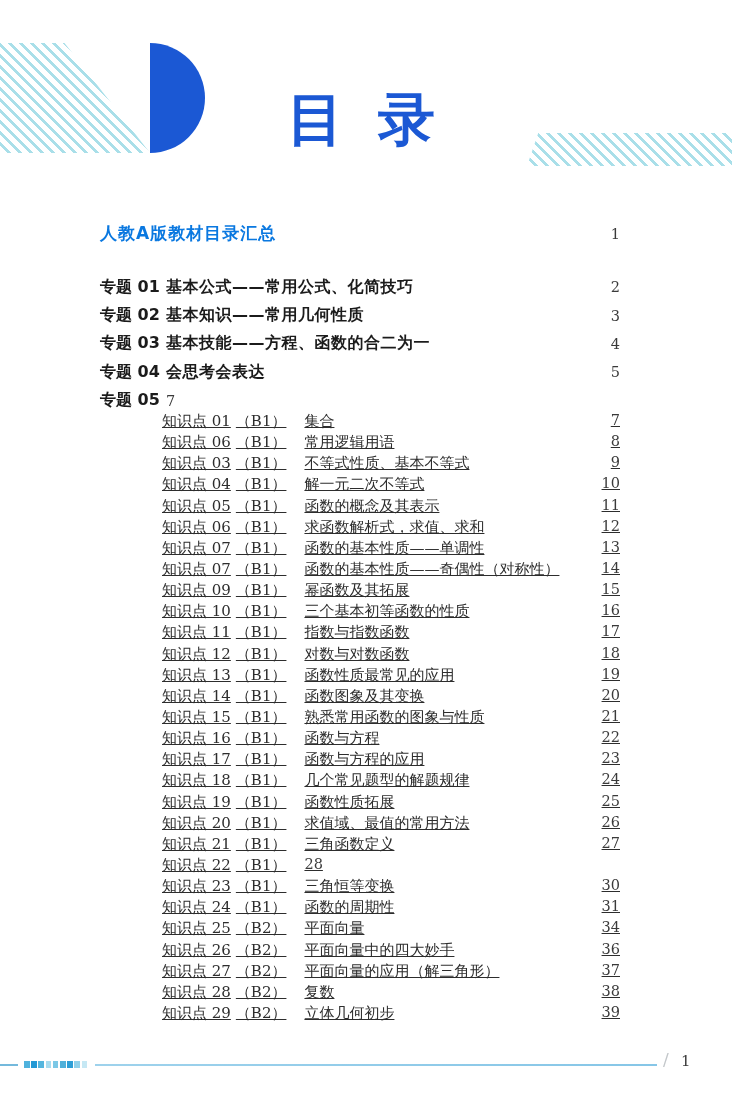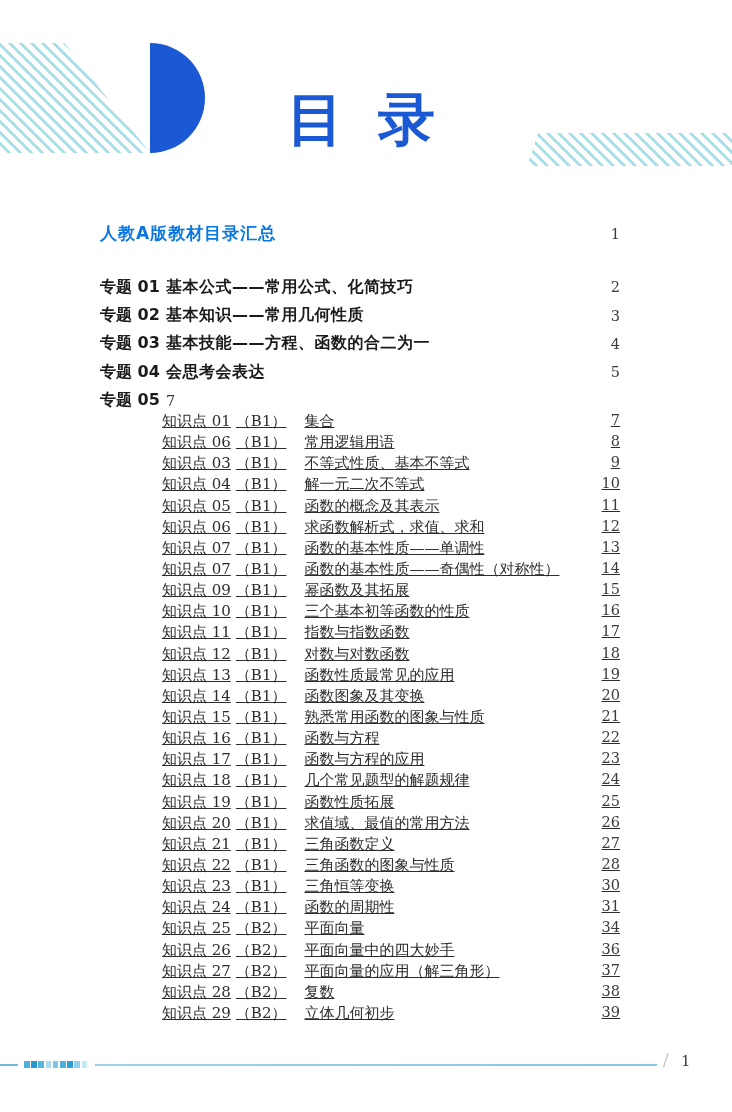--- a/index.html
+++ b/index.html
@@ -269,21 +269,20 @@
   <div class="point-row">
     <span class="lbl">知识点 21</span>
     <span class="tag">（B1）</span>
     <span class="ttl">三角函数定义</span>
     <span class="pgnum">27</span>
   </div>
 
   <div class="point-row">
     <span class="lbl">知识点 22</span>
     <span class="tag">（B1）</span>
-    <span class="ttl">三角函数的图象与性质</span>
     <span class="pgnum">28</span>
   </div>
 
   <div class="point-row">
     <span class="lbl">知识点 23</span>
     <span class="tag">（B1）</span>
     <span class="ttl">三角恒等变换</span>
     <span class="pgnum">30</span>
   </div>
 

